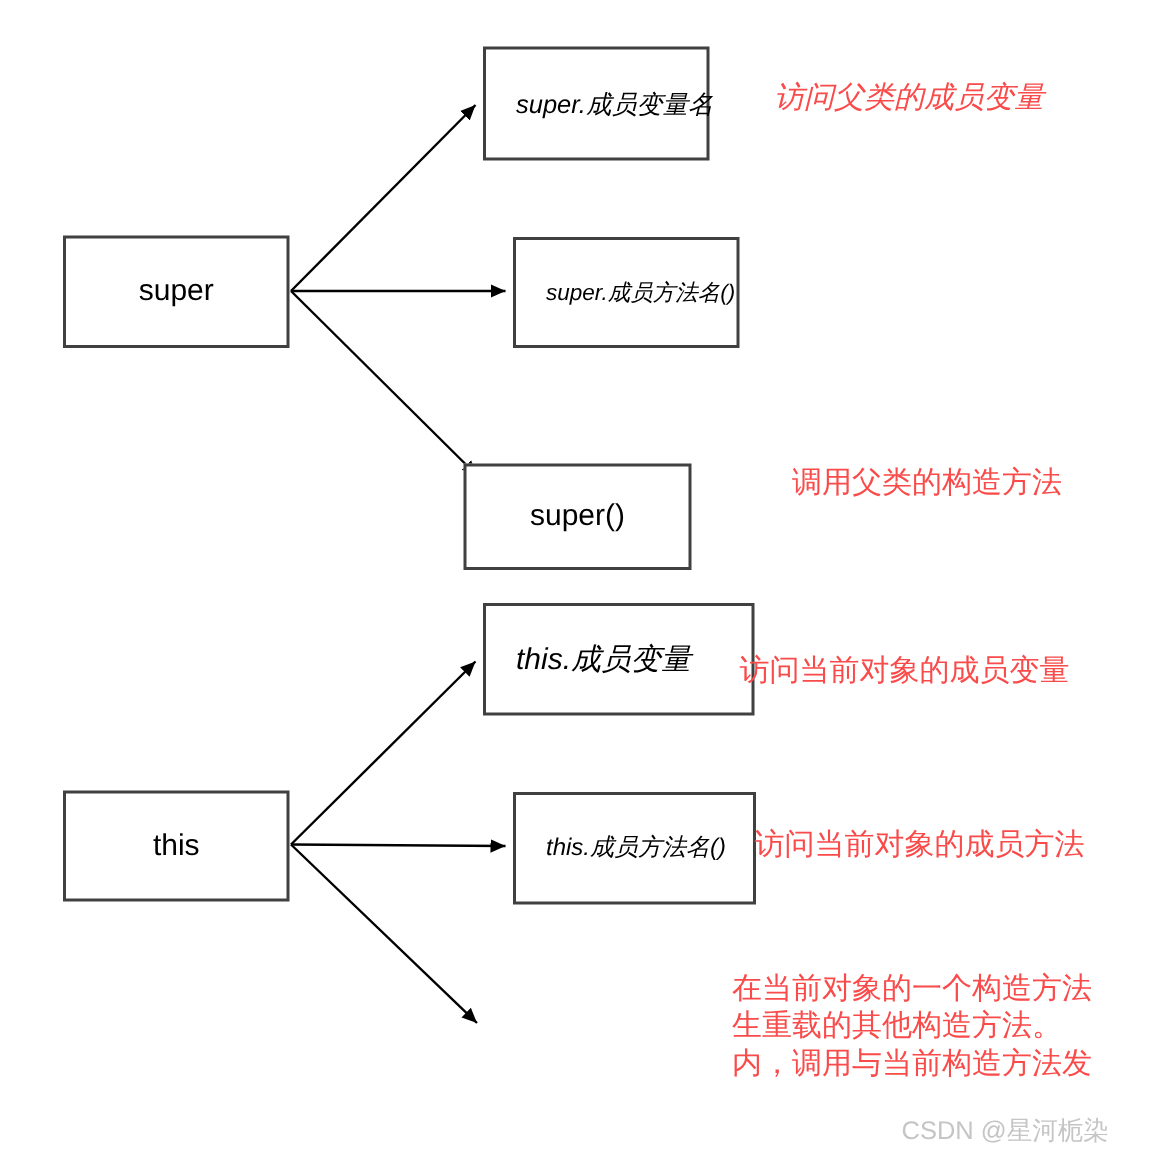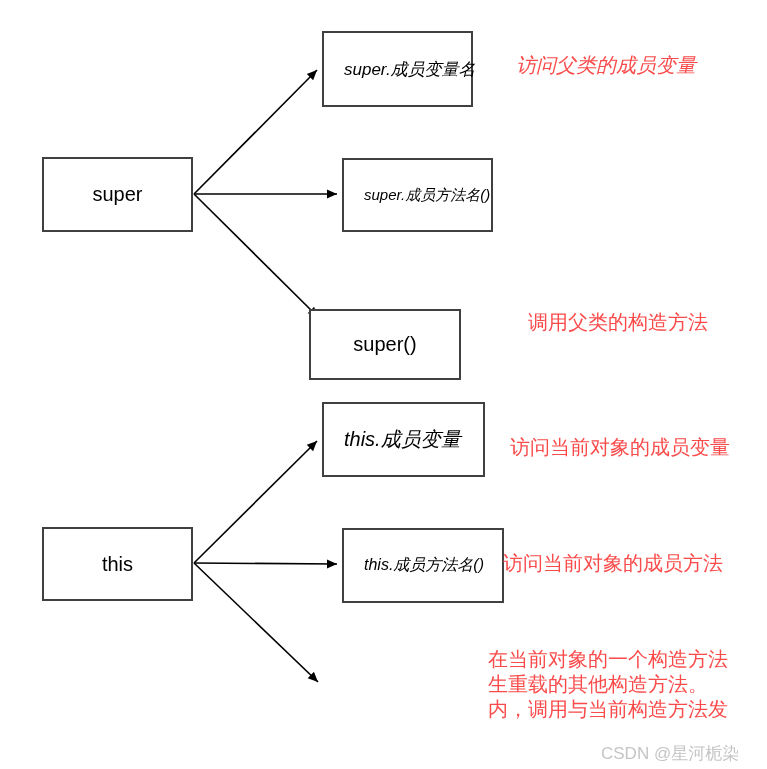--- a/index.html
+++ b/index.html
@@ -42,34 +42,34 @@
   .keyword {
     font-weight: normal;
     font-size: 20px;
     text-align: center;
   }
   .kw-super { left: 42px; top: 157px; width: 151px; height: 75px; }
   .kw-this  { left: 42px; top: 527px; width: 151px; height: 74px; }
   .b-super-var    { left: 322px; top: 31px;  width: 151px; height: 76px; font-size: 17px; }
   .b-super-method { left: 342px; top: 158px; width: 151px; height: 74px; font-size: 15px; }
   .b-super-ctor   { left: 309px; top: 285px; width: 152px; height: 71px; font-size: 20px; margin-top: 24px; }
-  .b-this-var     { left: 322px; top: 402px; width: 163px; height: 75px; font-size: 20px; padding-left: 7px; }
+  .b-this-var     { left: 322px; top: 402px; width: 181px; height: 75px; font-size: 20px; padding-left: 7px; }
   .b-this-method  { left: 342px; top: 528px; width: 162px; height: 75px; font-size: 16px; }
   .b-this-ctor    { left: 322px; top: 645px; width: 151px; height: 75px; font-size: 18px; }
   .annotation {
     position: absolute;
     color: #fa4b4b;
     font-size: 20px;
     line-height: 22px;
     white-space: nowrap;
   }
   .a1 { left: 516px; top: 54px; font-style: italic; }
   .a2 { left: 512px; top: 188px; }
   .a3 { left: 498px; top: 311px; margin-left: 30px; }
-  .a4 { left: 510px; top: 436px; }
+  .a4 { left: 493px; top: 436px; }
   .a5 { left: 503px; top: 552px; }
   .a6 { left: 488px; top: 647px; line-height: 25px; }
   .a6 span { display: block; }
   .watermark {
     position: absolute;
     left: 601px;
     top: 742px;
     font-size: 17px;
     color: #c5c5c5;
     white-space: nowrap;

